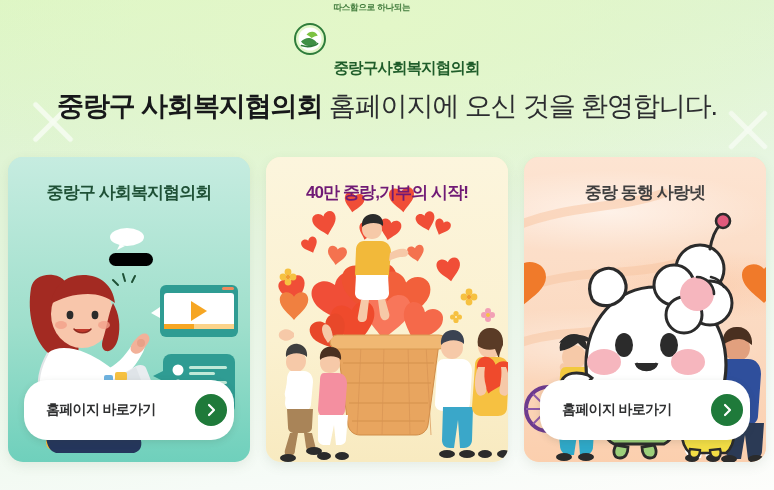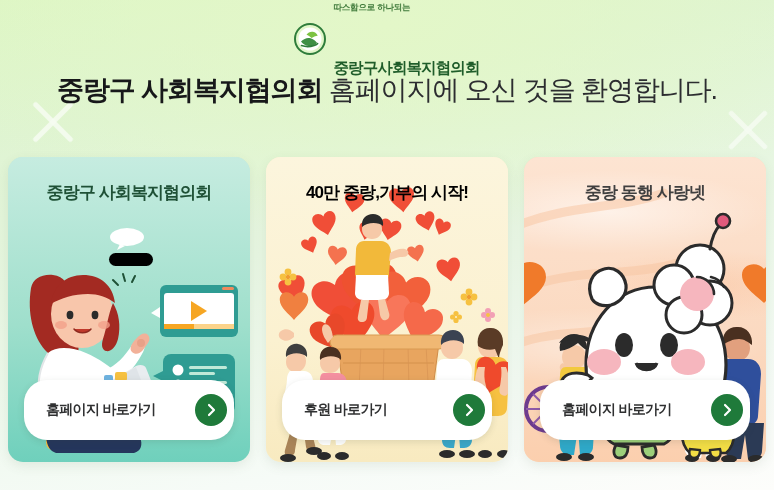--- a/index.html
+++ b/index.html
@@ -72,21 +72,21 @@
     font-weight: 900;
     color: #1f5d2a;
     letter-spacing: -0.9px;
     white-space: nowrap;
     margin-top: 48px;
   }
 
   
   #headline {
     position: absolute;
-    left: 0; right: 0; top: 72px;
+    left: 0; right: 0; top: 88px;
     text-align: center;
     font-size: 27px;
     letter-spacing: -1.1px;
     color: #222326;
     white-space: nowrap;
   }
   #headline .strong { font-weight: 900; color: #17181a; }
   #headline .light  { font-weight: 500; color: #2c2d30; }
 
   
@@ -114,21 +114,21 @@
     position: relative;
     z-index: 4;
     text-align: center;
     padding-top: 24px;
     font-size: 17px;
     font-weight: 900;
     letter-spacing: -0.9px;
     white-space: nowrap;
   }
   #card-0 .card-title { color: #1f5136; }
-  #card-1 .card-title { color: #000000; }
+  #card-1 .card-title { color: #701a75; }
   #card-2 .card-title { color: #404040; }
 
   
   .wash { position: absolute; inset: 0; z-index: 1; pointer-events: none; }
 
   #wash-0 { background: linear-gradient(180deg,#c6ece0 0%,#9fdfcc 55%,#6fd0bc 100%); }
   #wash-1 { background: linear-gradient(180deg,#fcf5dd 0%,#fbf1d0 60%,#f8eac0 100%); }
   #wash-2 {
     background:
       linear-gradient(180deg,#fde4d2 0%,#fbd9c0 60%,#fbcfae 100%);
@@ -447,28 +447,20 @@
                 <circle cx="3.4" cy="0" r="2.6"></circle>
                 <circle cx="0" cy="3.4" r="2.6"></circle>
                 <circle cx="-3.4" cy="0" r="2.6"></circle>
             </g>
           </g>
         </svg>
       </div>
 
       <div class="card-title">40만 중랑,기부의 시작!</div>
 
-      <button class="cta">
-        <span class="cta-label">후원 바로가기</span>
-        <span class="cta-arrow">
-          <svg viewBox="0 0 18 18" width="18" height="18" aria-hidden="true">
-            <path d="M7 4l5 5-5 5" fill="none" stroke="#ffffff" stroke-width="2.2" stroke-linecap="round" stroke-linejoin="round"></path>
-          </svg>
-        </span>
-      </button>
     </div>
 
     <div class="card" id="card-2">
       <div class="wash" id="wash-2"></div>
 
       <div class="art">
         <svg viewBox="0 0 242 305" preserveAspectRatio="xMidYMid slice" aria-hidden="true">
 
           <g fill="none" stroke="#f8c7a4" stroke-width="9" stroke-linecap="round" opacity=".55">
             <path d="M-10 70C40 48 96 52 140 36"></path>

